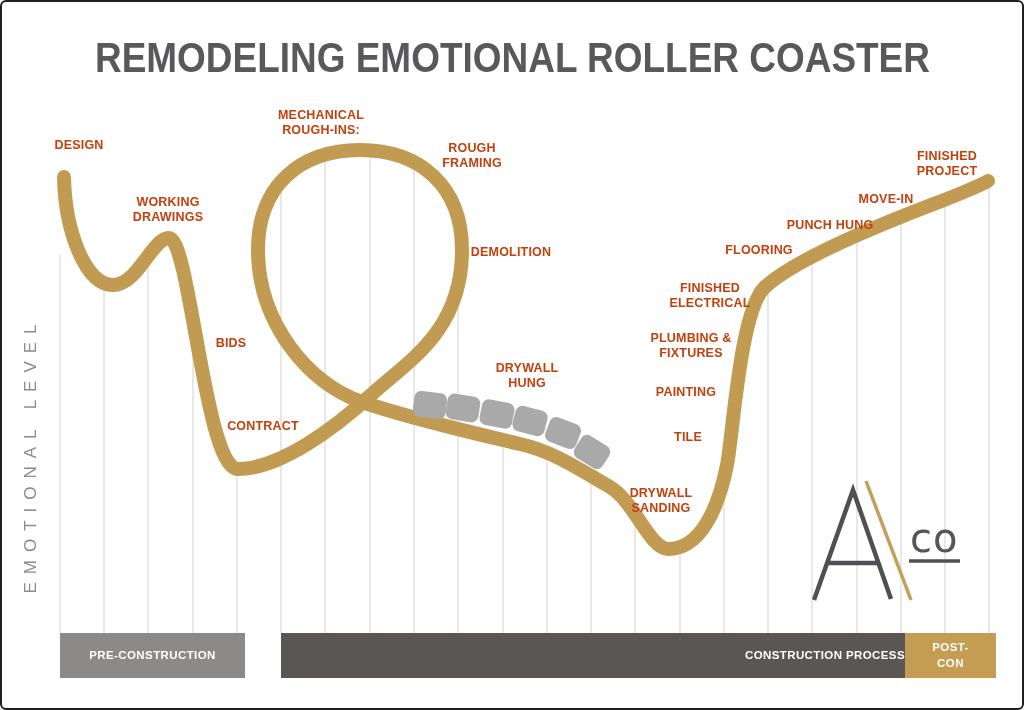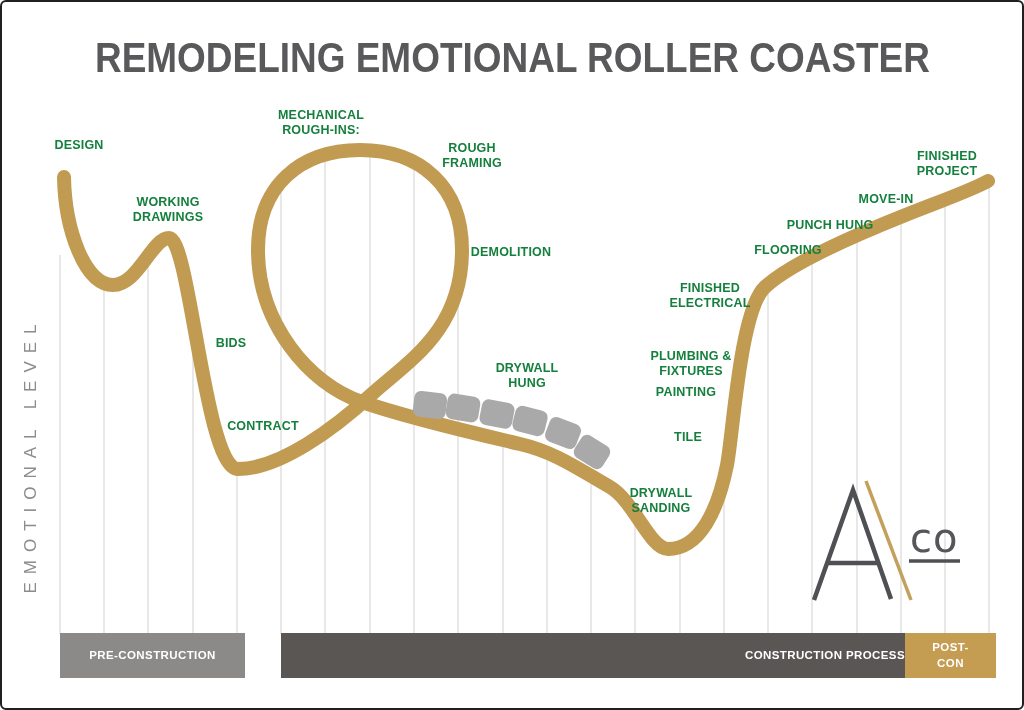--- a/index.html
+++ b/index.html
@@ -19,21 +19,21 @@
     font-size:42px;font-weight:bold;color:#59595C;letter-spacing:0px;white-space:nowrap;
   }
   .y-label{
     position:absolute;left:31px;top:455px;
     transform:translate(-50%,-50%) rotate(-90deg);
     font-size:17px;color:#8C8C8C;letter-spacing:8px;white-space:nowrap;z-index:5;
   }
   svg.canvas{position:absolute;left:0;top:0;z-index:1;}
   .stage{
     position:absolute;transform:translate(-50%,-50%);
-    font-size:12.5px;font-weight:bold;color:#15803d;letter-spacing:0.2px;
+    font-size:12.5px;font-weight:bold;color:#c2410c;letter-spacing:0.2px;
     text-align:center;line-height:1.18;white-space:pre-line;z-index:8;
   }
   .phase{
     position:absolute;top:633px;height:45px;z-index:6;
     display:flex;align-items:center;justify-content:center;
     color:#ffffff;font-size:11.5px;font-weight:bold;letter-spacing:0.4px;
     text-align:center;line-height:1.35;white-space:pre-line;
   }
   .phase-pre{background:#8C8A88;}
   .phase-mid{background:#5A5654;justify-content:flex-end;}
@@ -120,25 +120,25 @@
 ROUGH-INS:</div>
 <div class="stage" style="left:472px;top:156px">ROUGH
 FRAMING</div>
 <div class="stage" style="left:511px;top:252px">DEMOLITION</div>
 <div class="stage" style="left:527px;top:376px">DRYWALL
 HUNG</div>
 <div class="stage" style="left:661px;top:501px">DRYWALL
 SANDING</div>
 <div class="stage" style="left:688px;top:437px">TILE</div>
 <div class="stage" style="left:686px;top:392px">PAINTING</div>
-<div class="stage" style="left:691px;top:364px">PLUMBING &amp;
+<div class="stage" style="left:691px;top:346px">PLUMBING &amp;
 FIXTURES</div>
 <div class="stage" style="left:710px;top:296px">FINISHED
 ELECTRICAL</div>
-<div class="stage" style="left:788px;top:250px">FLOORING</div>
+<div class="stage" style="left:759px;top:250px">FLOORING</div>
 <div class="stage" style="left:830px;top:225px">PUNCH HUNG</div>
 <div class="stage" style="left:886px;top:199px">MOVE-IN</div>
 <div class="stage" style="left:947px;top:164px">FINISHED
 PROJECT</div>
 
 <div class="phase phase-pre" style="left:60px;width:185px">
   <span>PRE-CONSTRUCTION</span>
 </div>
 <div class="phase phase-mid" style="left:281px;width:624px">
   <span>CONSTRUCTION PROCESS</span>

